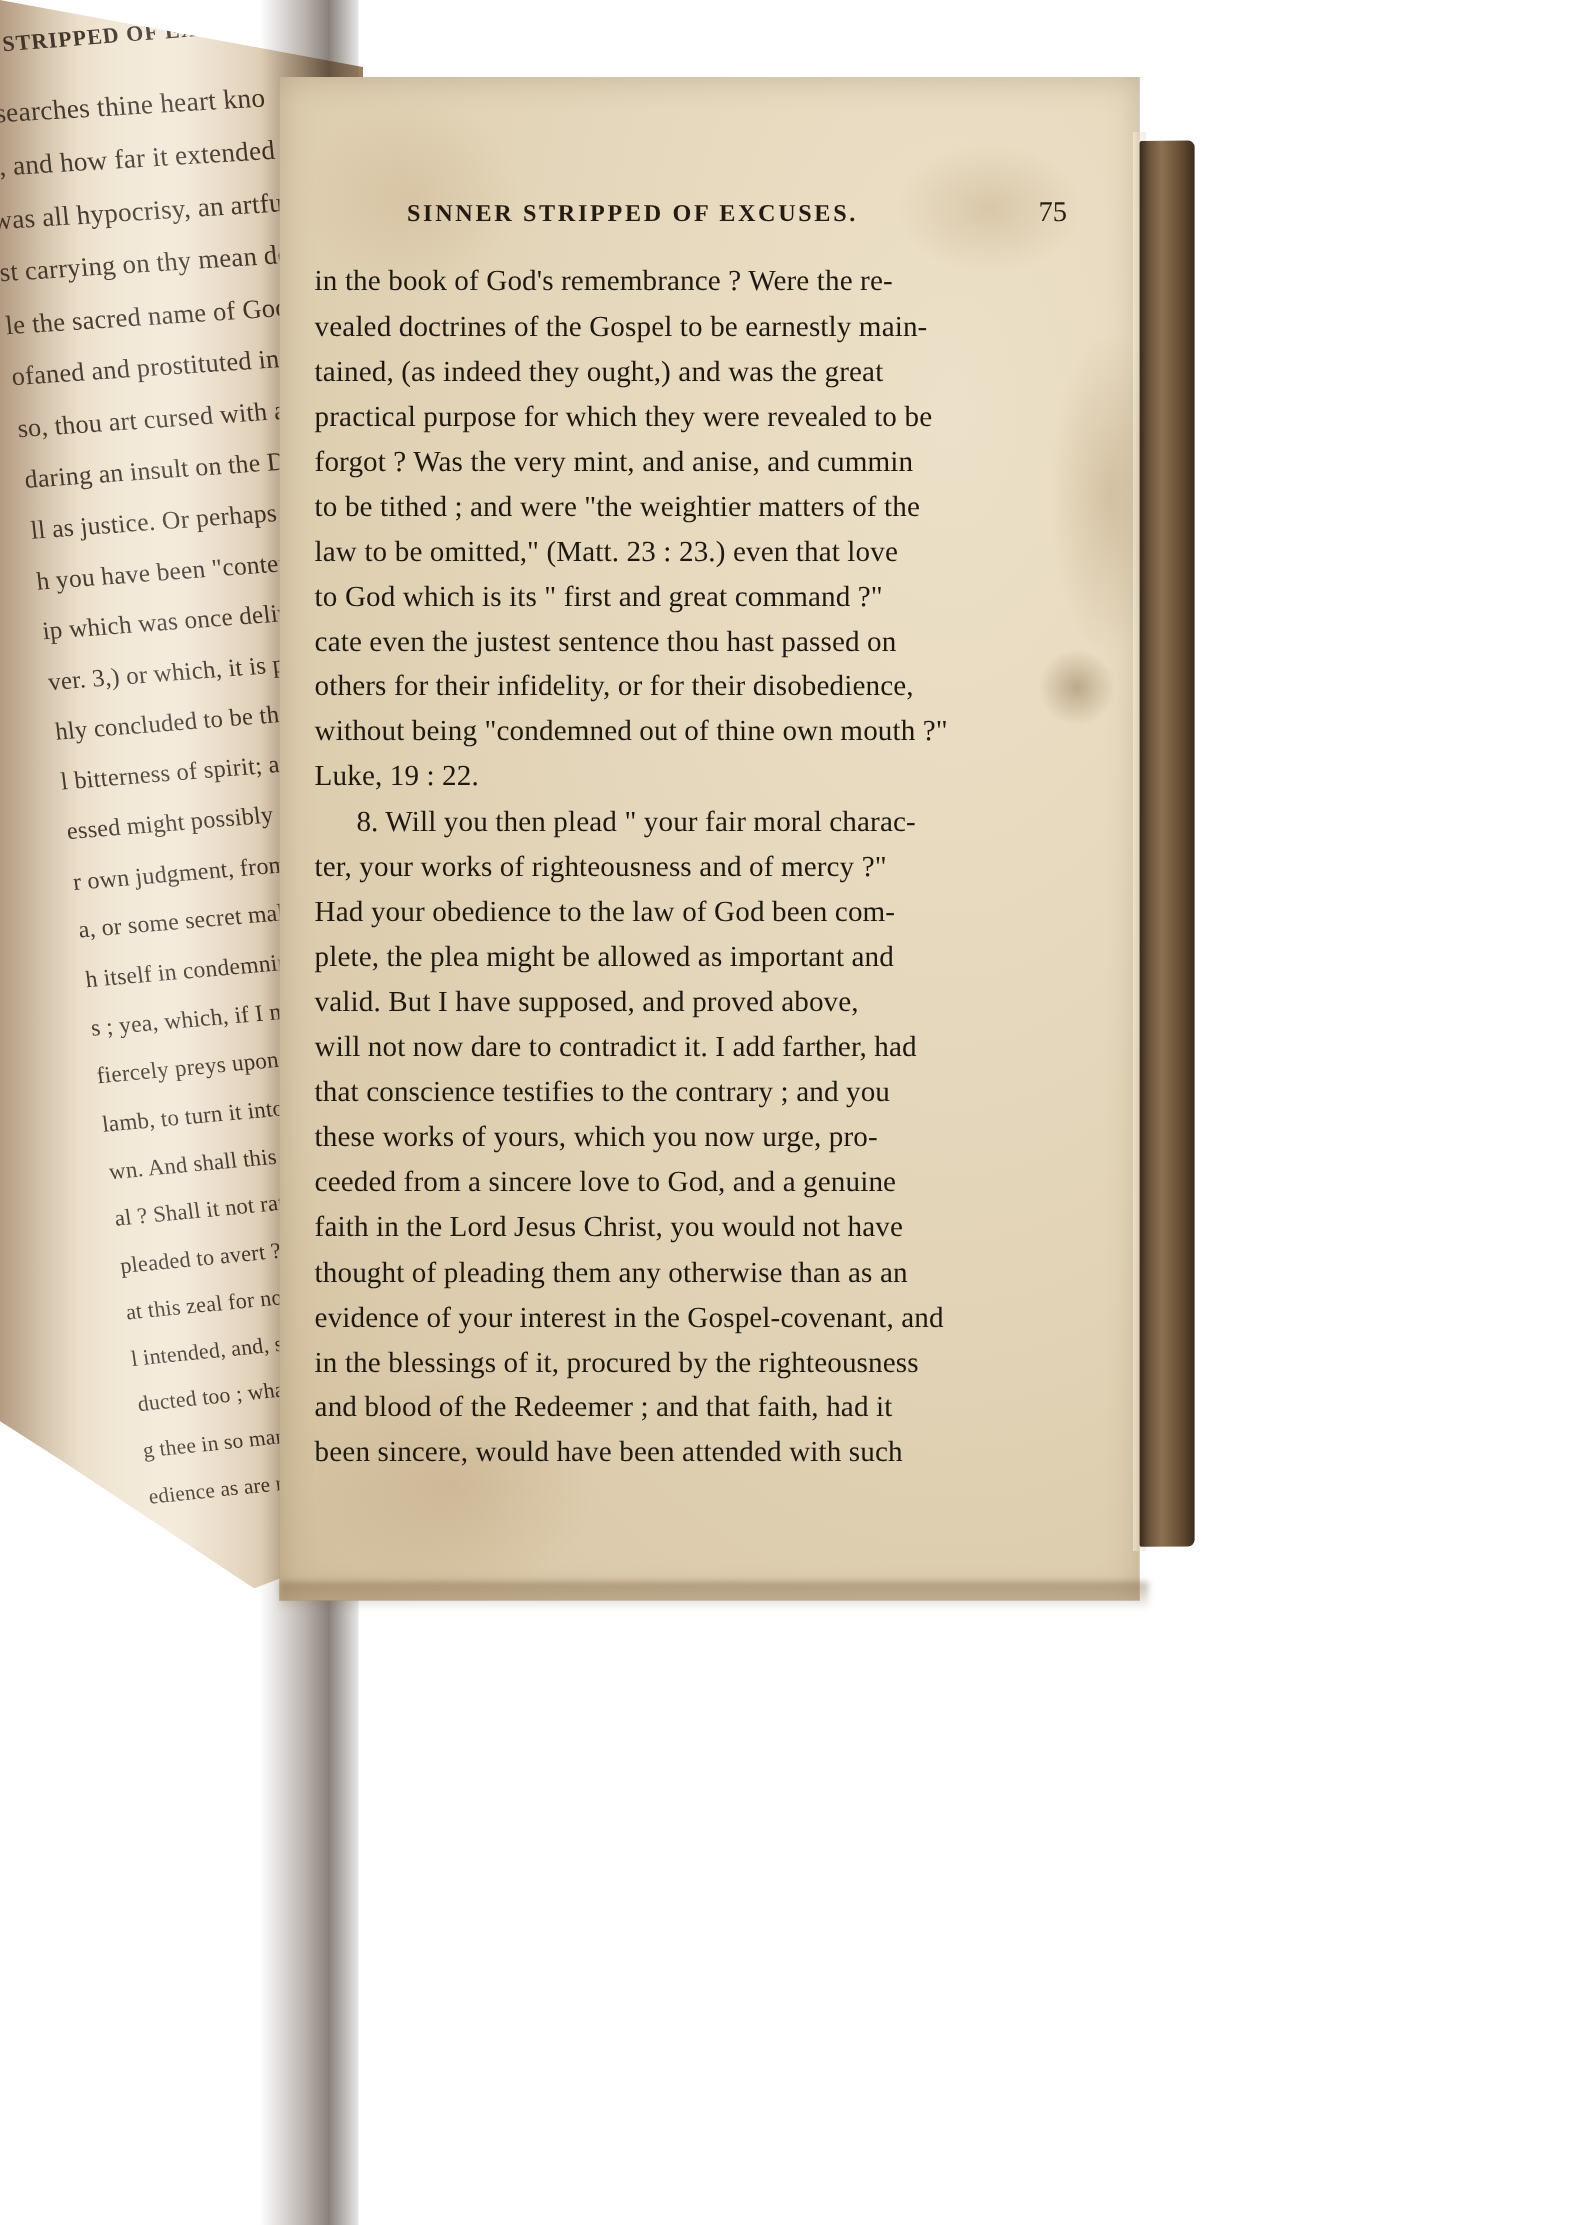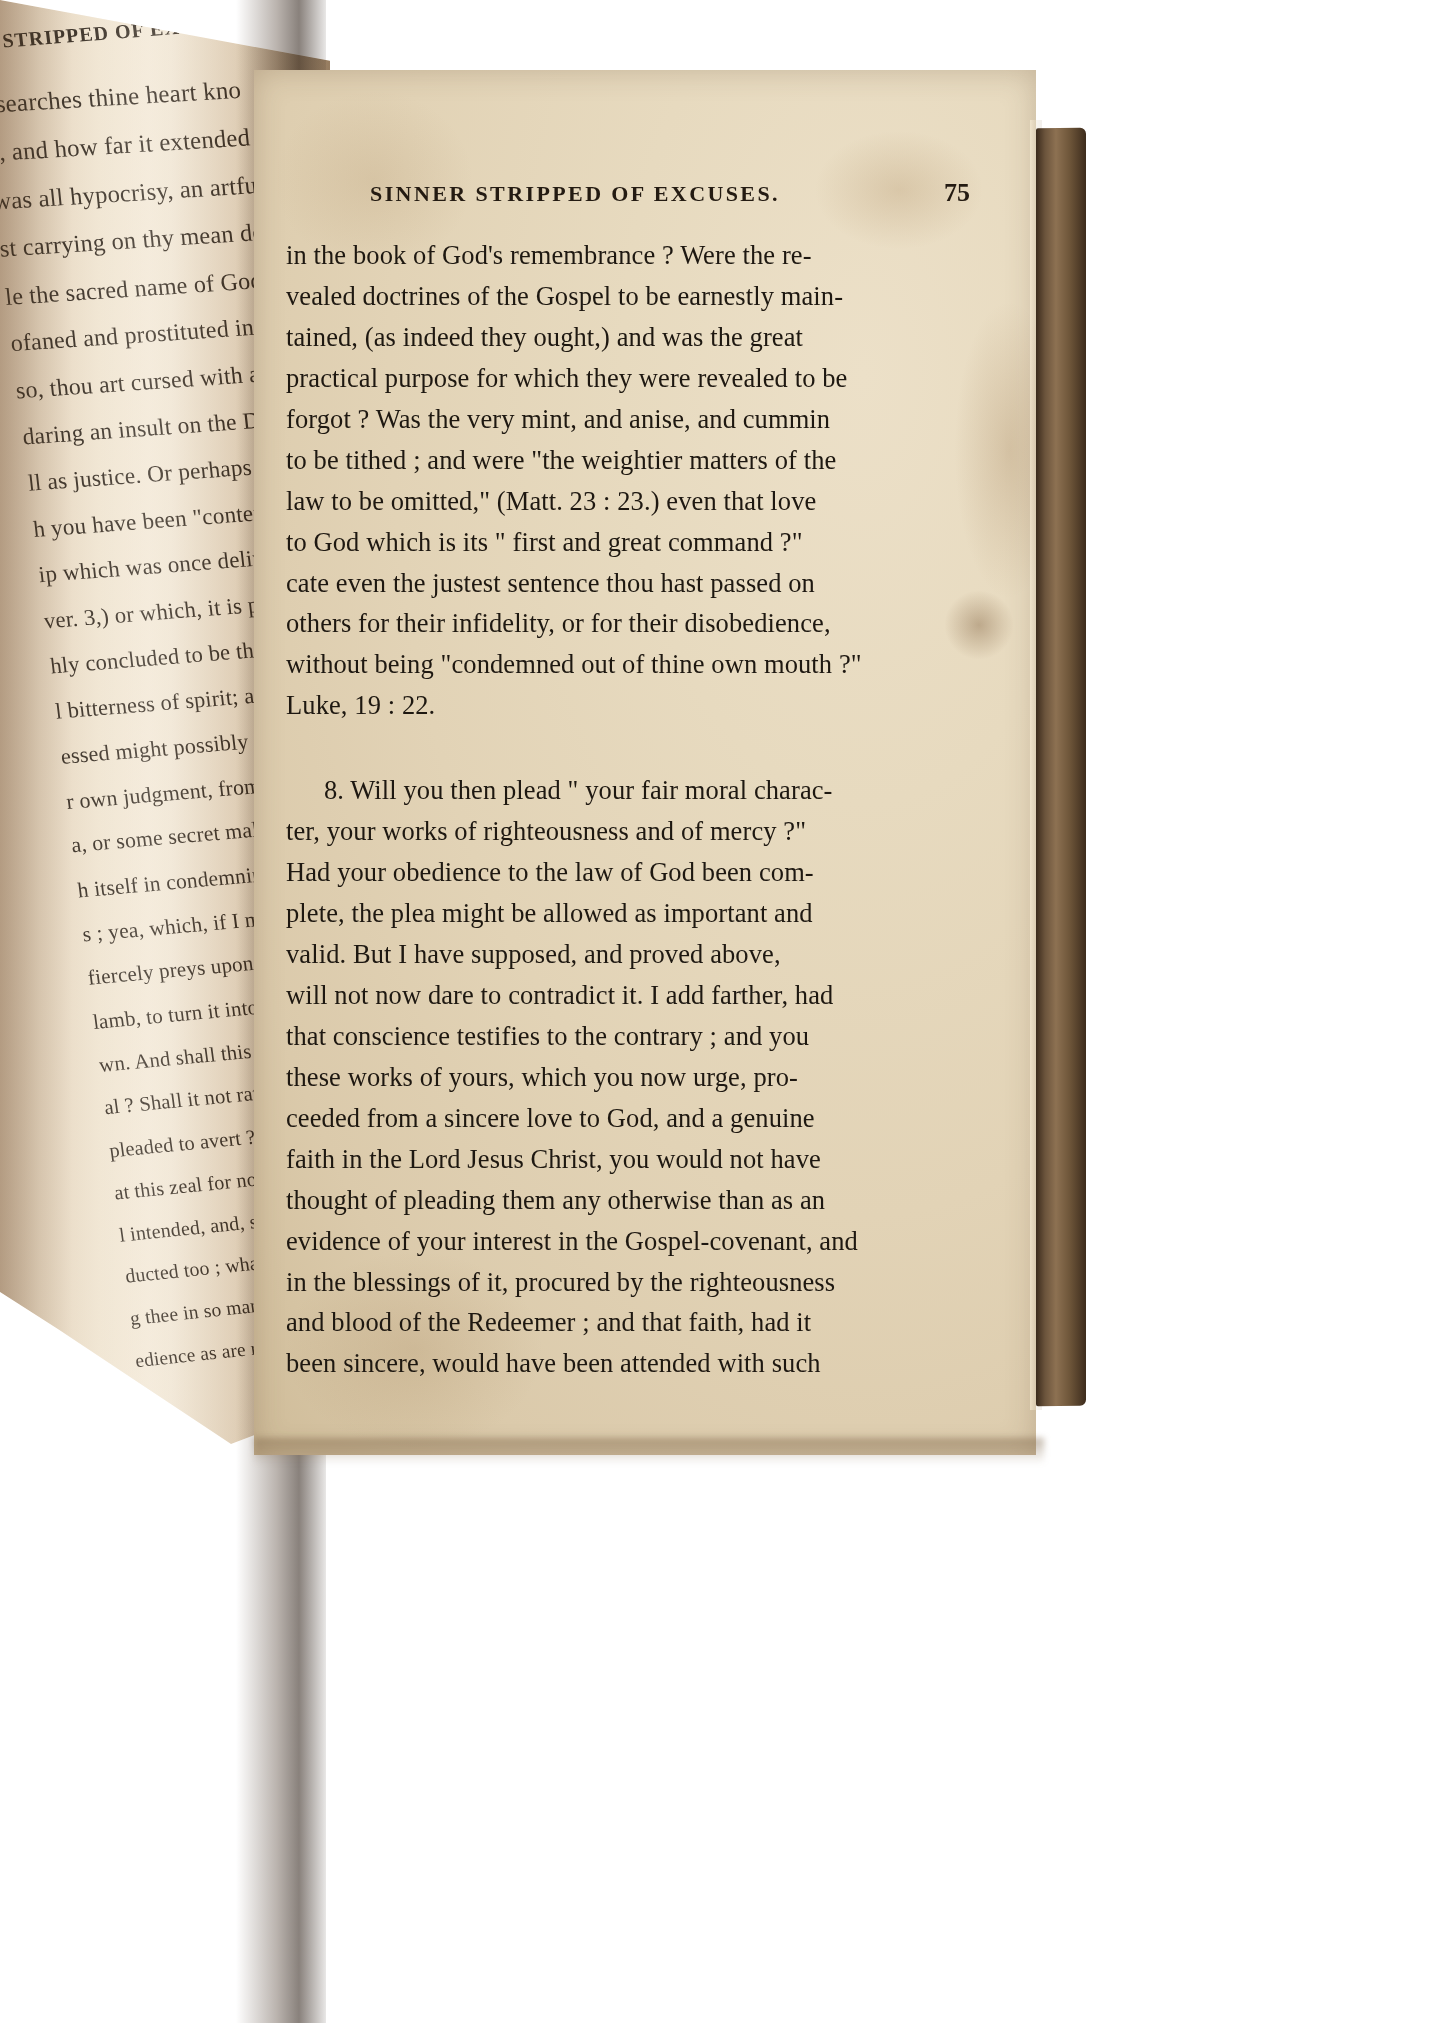--- a/index.html
+++ b/index.html
@@ -137,41 +137,40 @@
   }
   #right-head .hd-title {
     font-variant: small-caps;
     font-weight: bold;
     letter-spacing: 2.4px;
     font-size: 22px;
     color: #241b12;
   }
   #right-head .hd-page {
     font-size: 26px;
-    font-weight: bold;
+    font-weight: normal;
     color: #241b12;
     text-align: center;
   }
   #right-body {
     position: absolute;
     left: 32px;
     top: 165px;
     width: 718px;
     font-size: 26.5px;
     line-height: 1.545;
     color: #1e1811;
     letter-spacing: 0.1px;
   }
   #right-body .ln {
     display: block;
     white-space: nowrap;
   }
   #right-body .ind {
     padding-left: 38px;
-    margin-top: 44px;
   }
 
   
   #edge {
     position: absolute;
     left: 1036px;
     top: 128px;
     width: 50px;
     height: 1278px;
     background: linear-gradient(to right,

